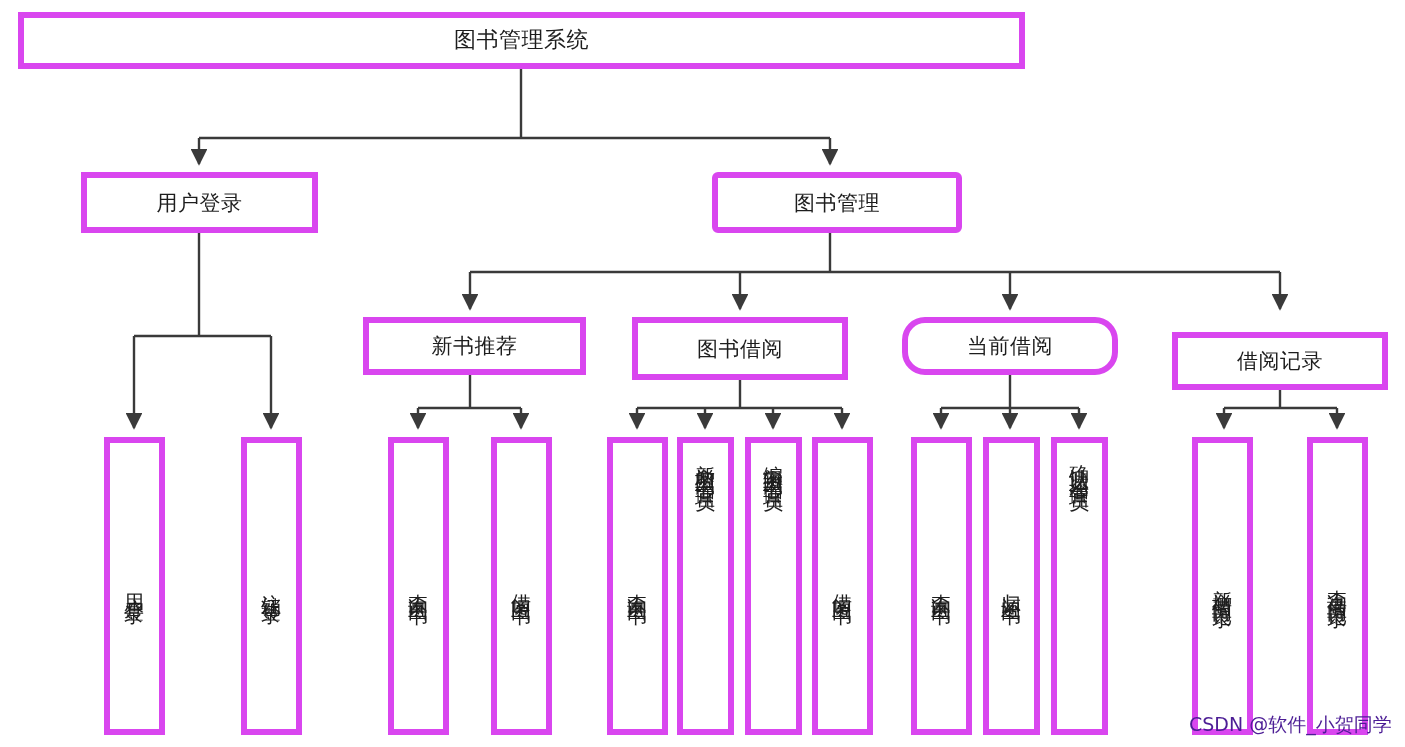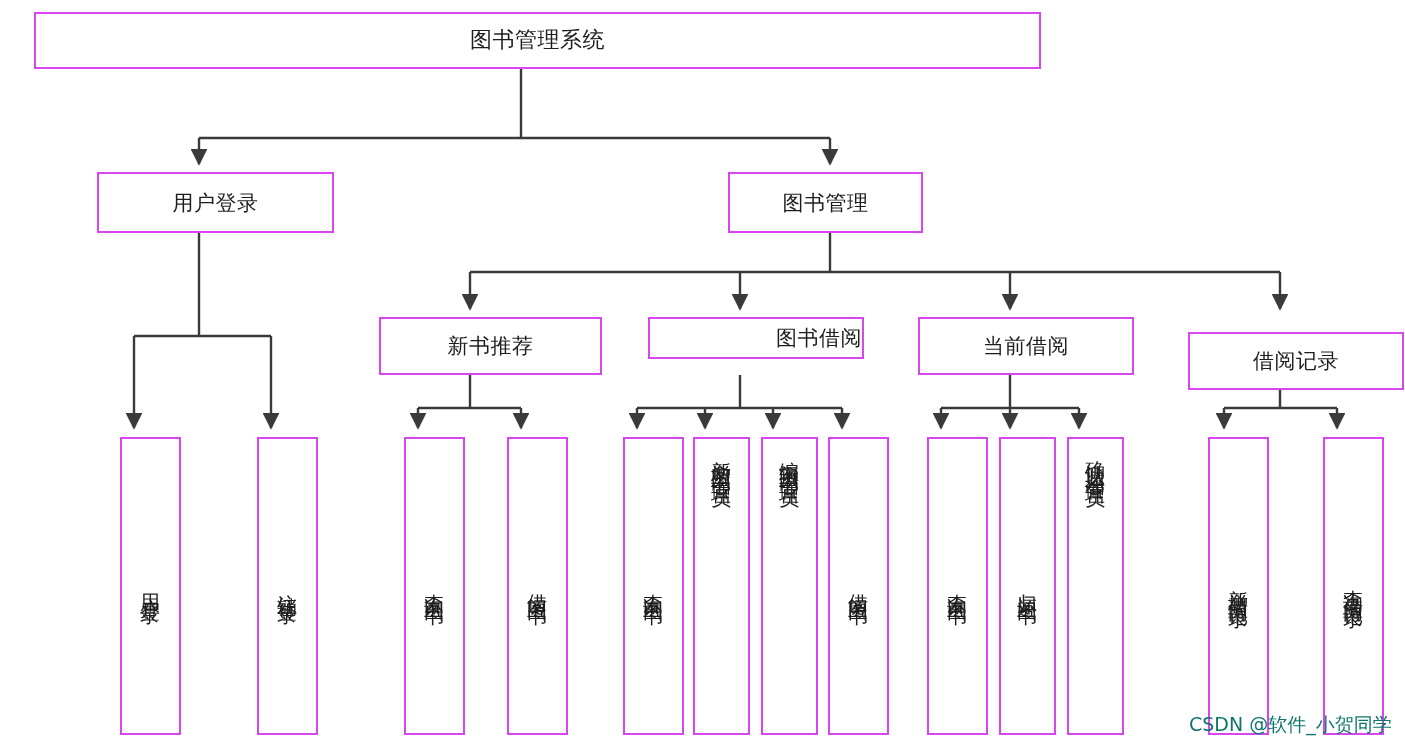--- a/index.html
+++ b/index.html
@@ -23,27 +23,26 @@
     left: 0;
     top: 0;
     width: 1405px;
     height: 747px;
     pointer-events: none;
   }
   .node {
     position: absolute;
     box-sizing: border-box;
     background: #ffffff;
-    border: 2px solid #d946ef;
+    border: 6px solid #d946ef;
     display: flex;
     align-items: center;
     justify-content: center;
     color: #1d1d1d;
     z-index: 2;
-    margin-left: 16px;
   }
   .node .label {
     display: block;
     text-align: center;
     line-height: 1.12;
     letter-spacing: 0.5px;
   }
   
   .node.horiz .label {
     font-size: 21px;
@@ -68,21 +67,21 @@
   }
   .node.vert.short {
     align-items: center;
     padding-top: 0;
   }
   .watermark {
     position: absolute;
     left: 1189px;
     top: 712px;
     font-size: 19px;
-    color: #0f766e;
+    color: #4c1d95;
     white-space: nowrap;
     z-index: 5;
     font-family: "DejaVu Sans", "Liberation Sans", sans-serif;
   }
 </style>
 </head>
 <body>
 
 <div id="canvas">
 
@@ -136,31 +135,31 @@
     </g>
   </svg>
 
   <div class="node horiz root" style="left:18px; top:12px; width:1007px; height:57px;">
     <span class="label">图书管理系统</span>
   </div>
 
   <div class="node horiz" style="left:81px; top:172px; width:237px; height:61px;">
     <span class="label">用户登录</span>
   </div>
-  <div class="node horiz" style="left:712px; top:172px; width:195px; height:61px;">
+  <div class="node horiz" style="left:712px; top:172px; width:250px; height:61px;border-radius:6px;">
     <span class="label">图书管理</span>
   </div>
 
   <div class="node horiz" style="left:363px; top:317px; width:223px; height:58px;">
     <span class="label">新书推荐</span>
   </div>
-  <div class="node horiz" style="left:632px; top:317px; width:216px; height:42px;justify-content:flex-end;">
+  <div class="node horiz" style="left:632px; top:317px; width:216px; height:63px;">
     <span class="label">图书借阅</span>
   </div>
-  <div class="node horiz" style="left:902px; top:317px; width:216px; height:58px;">
+  <div class="node horiz" style="left:902px; top:317px; width:216px; height:58px;border-radius:23px;">
     <span class="label">当前借阅</span>
   </div>
   <div class="node horiz" style="left:1172px; top:332px; width:216px; height:58px;">
     <span class="label">借阅记录</span>
   </div>
 
   <div class="node vert short" style="left:104px; top:437px; width:61px; height:298px;">
     <span class="label">用户登录</span>
   </div>
   <div class="node vert short" style="left:241px; top:437px; width:61px; height:298px;">

